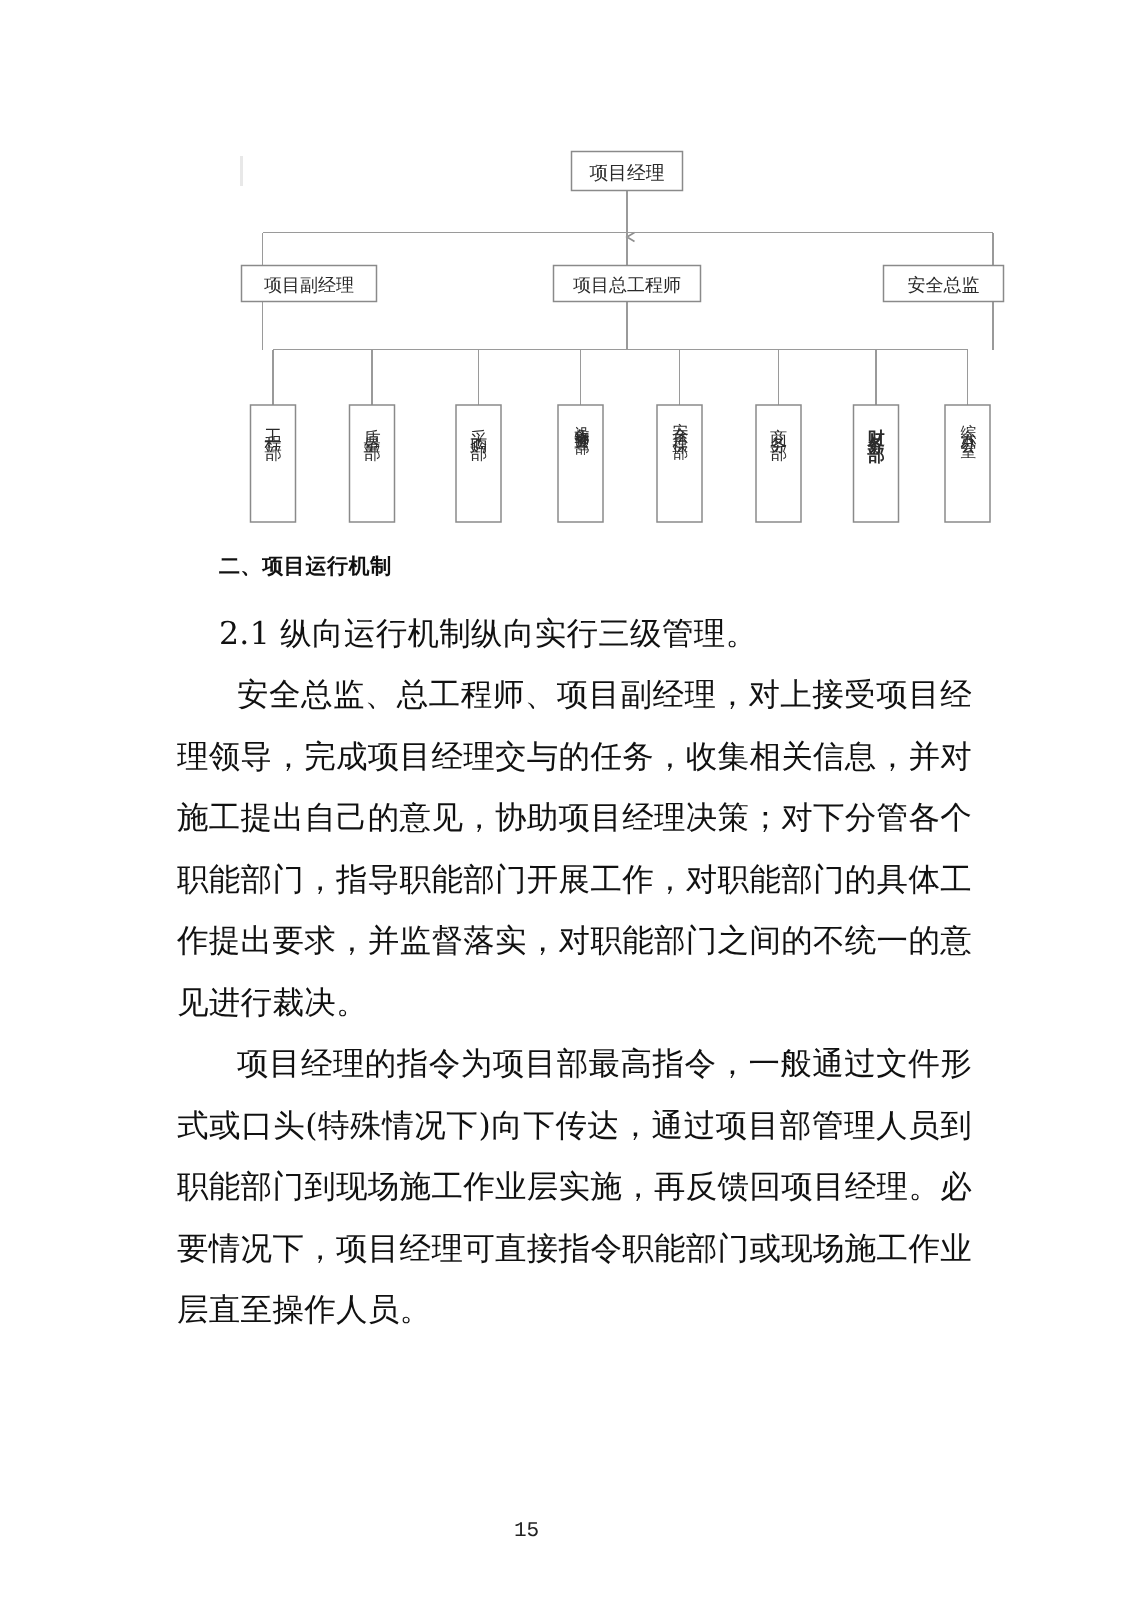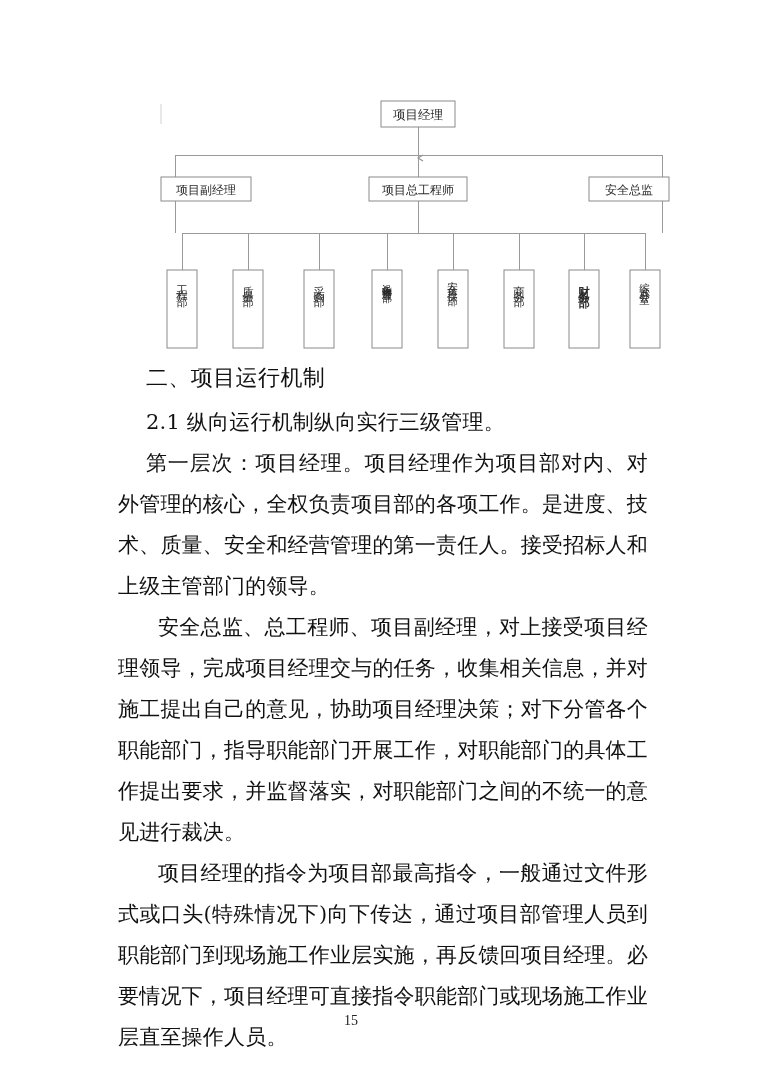--- a/index.html
+++ b/index.html
@@ -43,26 +43,26 @@
   }
 
   
   .body-text {
     position: absolute;
     left: 118px;
     top: 358px;
     width: 530px;
   }
   .heading {
-    font-size: 22px;
+    font-size: 14px;
     line-height: 40px;
     margin: 0 0 4px 0;
     text-indent: 28px;
     letter-spacing: 0.4px;
-    font-weight: normal;
+    font-weight: bold;
     color: #111111;
   }
   .para {
     font-size: 21px;
     line-height: 41px;
     margin: 0;
     text-align: justify;
     text-justify: inter-ideograph;
     letter-spacing: 0.2px;
     color: #111111;
@@ -76,21 +76,21 @@
 
   
   .page-number {
     position: absolute;
     left: 0;
     top: 1013px;
     width: 702px;
     text-align: center;
     font-size: 14px;
     color: #222222;
-    font-family: Liberation Serif, serif;
+    font-family: Liberation Mono, monospace;
   }
 
   .chart-box-label {
     font-family: "DejaVu Sans", "Liberation Sans", sans-serif;
   }
 </style>
 </head>
 <body>
 
 <div class="page">
@@ -182,21 +182,20 @@
         <text class="chart-box-label" x="645" y="282" text-anchor="middle" font-size="10.5" fill="#2a2a2a" writing-mode="tb" glyph-orientation-vertical="0" letter-spacing="3">综合办公室</text>
       </g>
     </svg>
   </div>
 
   <div class="body-text">
     <p class="heading">二、项目运行机制</p>
 
     <p class="para indent">2.1 纵向运行机制纵向实行三级管理。</p>
 
-    <p class="para indent">第一层次：项目经理。项目经理作为项目部对内、对外管理的核心，全权负责项目部的各项工作。是进度、技术、质量、安全和经营管理的第一责任人。接受招标人和上级主管部门的领导。</p>
 
     <p class="para indent2">安全总监、总工程师、项目副经理，对上接受项目经理领导，完成项目经理交与的任务，收集相关信息，并对施工提出自己的意见，协助项目经理决策；对下分管各个职能部门，指导职能部门开展工作，对职能部门的具体工作提出要求，并监督落实，对职能部门之间的不统一的意见进行裁决。</p>
 
     <p class="para indent2">项目经理的指令为项目部最高指令，一般通过文件形式或口头(特殊情况下)向下传达，通过项目部管理人员到职能部门到现场施工作业层实施，再反馈回项目经理。必要情况下，项目经理可直接指令职能部门或现场施工作业层直至操作人员。</p>
   </div>
 
   <div class="page-number">15</div>
 
 </div>
 

